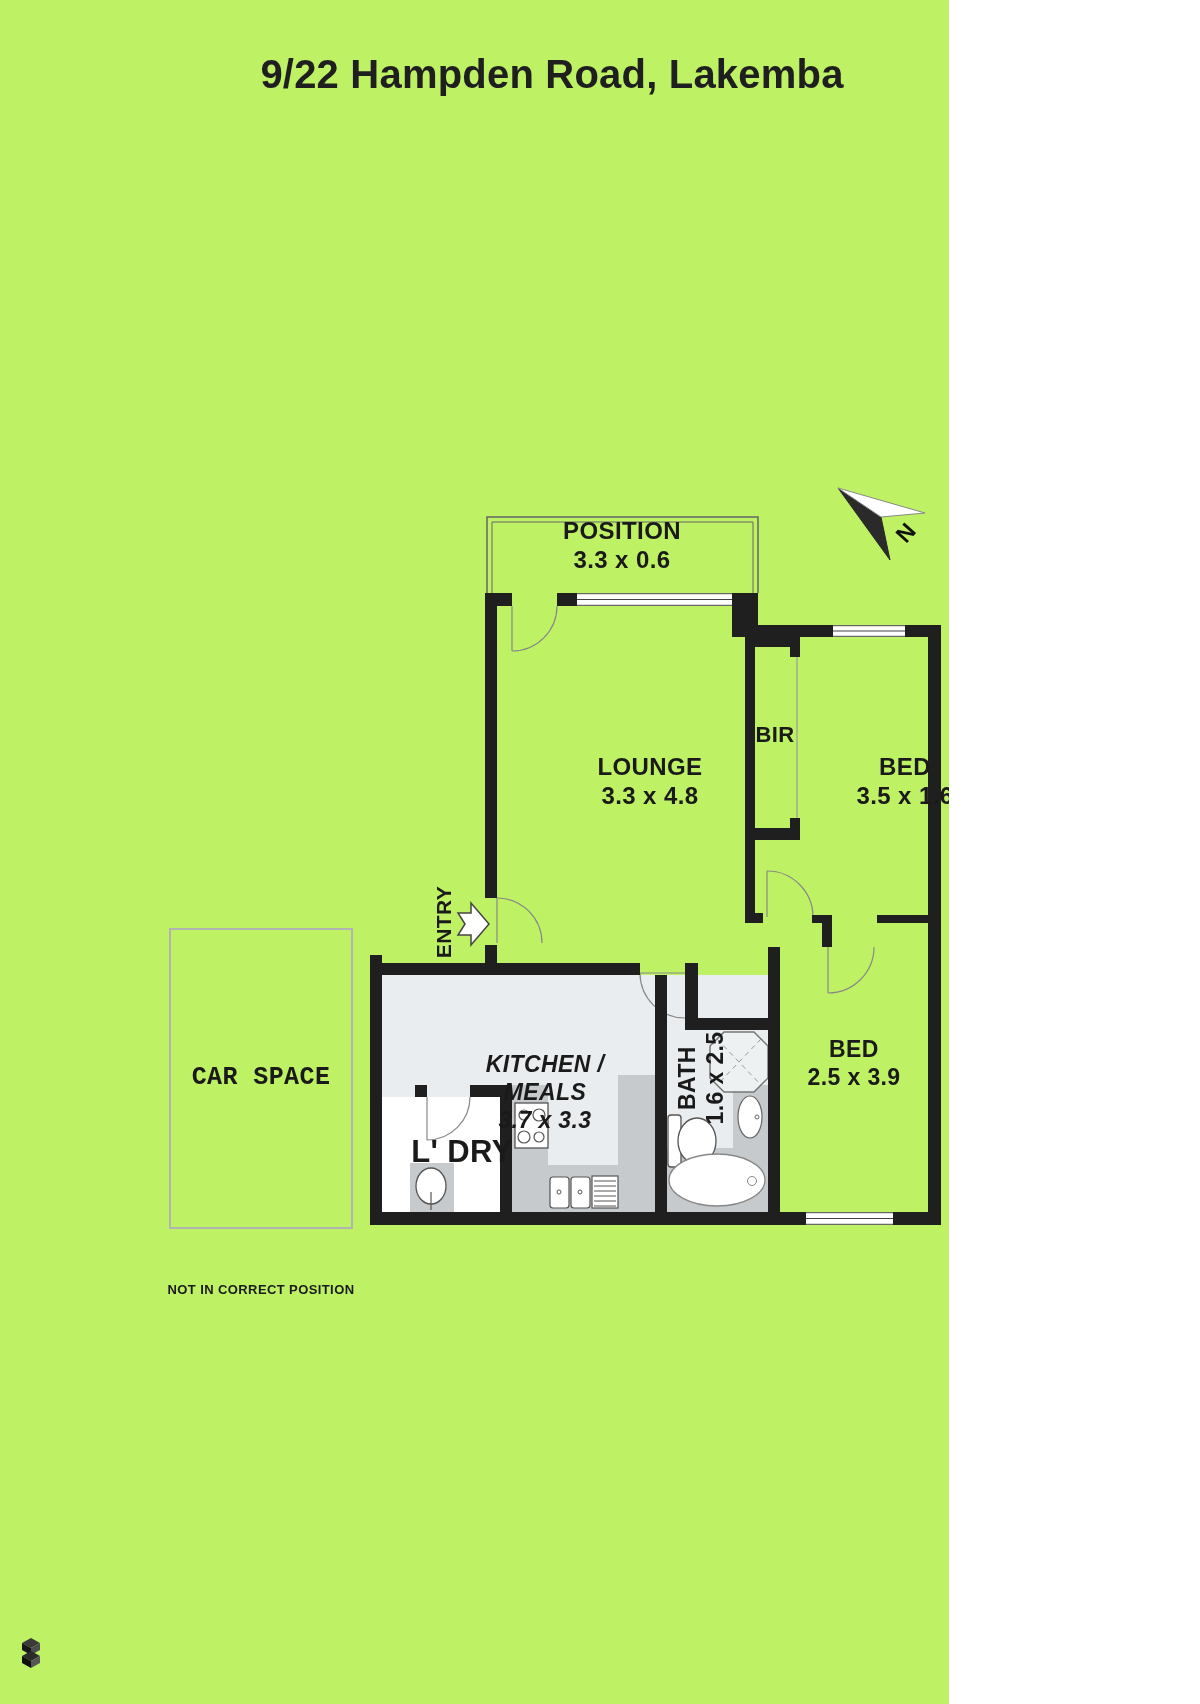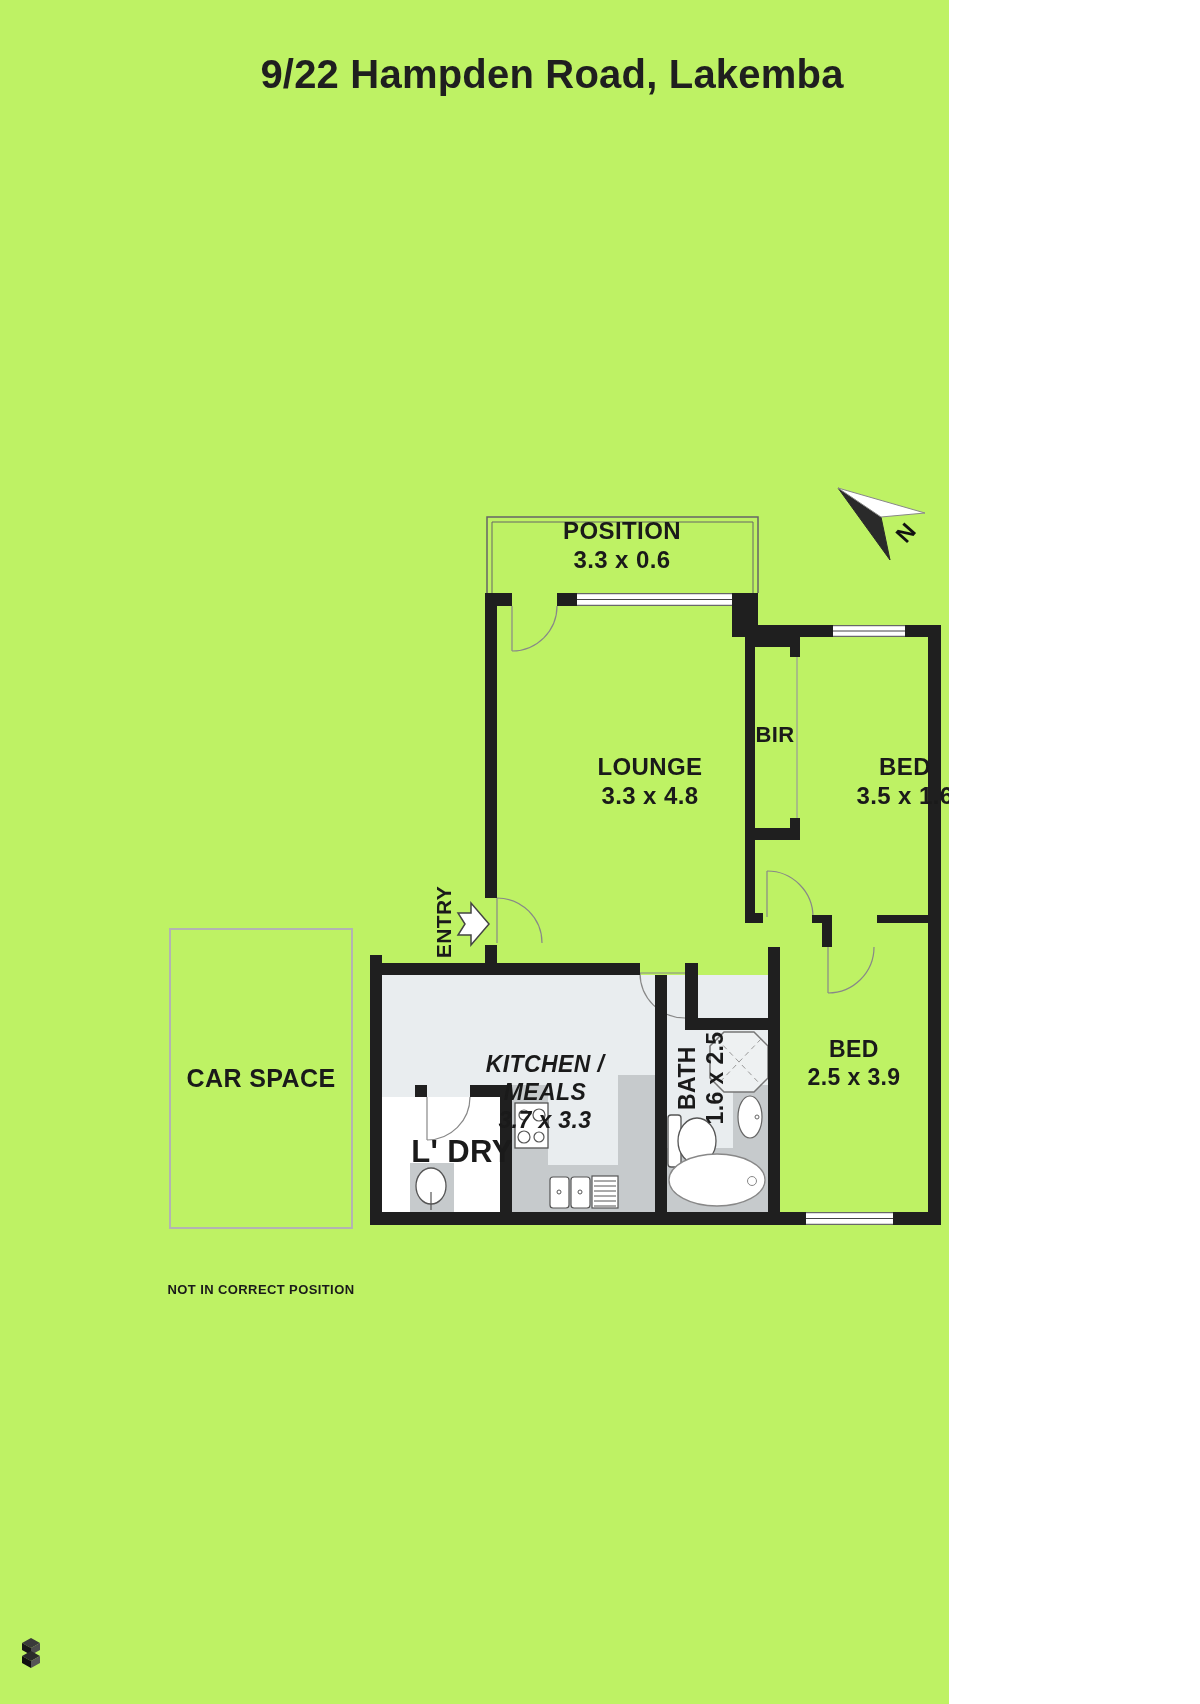--- a/index.html
+++ b/index.html
@@ -155,21 +155,21 @@
       <div class="lbl" style="left: 854px; top: 1063px; font-size: 23px;">
         <div>BED</div>
         <div>2.5 x 3.9</div>
       </div>
       <div class="lbl rot" style="left: 444px; top: 922px; font-size: 21px;">
         <div>ENTRY</div>
       </div>
       <div class="lbl" style="left: 462px; top: 1152px; font-size: 31px;">
         <div>L' DRY</div>
       </div>
-      <div class="lbl" style="left: 261px; top: 1078px; font-size: 25px;">
+      <div class="lbl" style="left: 261px; top: 1078px; font-size: 25px; font-family: Liberation Mono, monospace;">
         <div>CAR SPACE</div>
       </div>
       <div class="lbl" style="left: 261px; top: 1242px; font-size: 13px; margin-top: 48px;">
         <div>NOT IN CORRECT POSITION</div>
       </div>
     </div>
 
   <div id="compass-n" style="left: 906px; top: 533px; font-size: 23px;">N</div>
 
 

